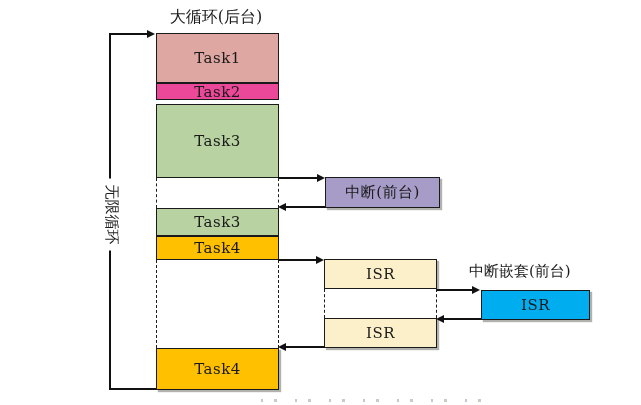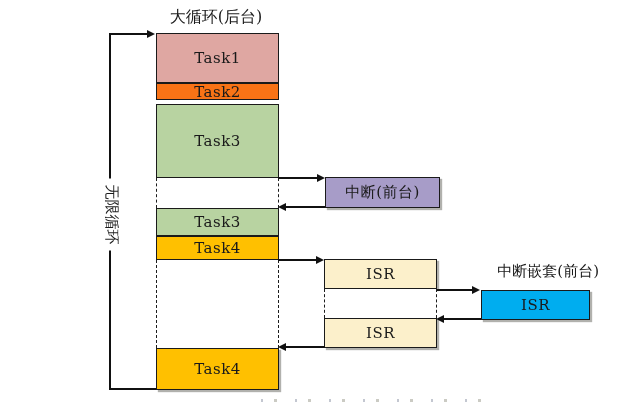--- a/index.html
+++ b/index.html
@@ -28,21 +28,21 @@
   .title{
     position:absolute;left:122px;top:7px;width:142px;text-align:center;
     font-size:16px;white-space:nowrap;
   }
   .loop-label{
     position:absolute;left:52px;top:205px;width:72px;height:19px;line-height:19px;
     text-align:center;font-size:15px;background:#ffffff;transform:rotate(90deg);
     white-space:nowrap;
   }
   .nested-title{
-    position:absolute;left:446px;top:262px;width:130px;text-align:right;
+    position:absolute;left:446px;top:262px;width:130px;text-align:left;
     font-size:15px;white-space:nowrap;
   }
   .caption-frag{
     position:absolute;left:238px;top:399px;width:230px;height:3px;opacity:.35;
     background:repeating-linear-gradient(90deg,#55607a 0 2px,transparent 2px 13px,
       #6a6a55 13px 16px,transparent 16px 34px);
   }
 </style>
 </head>
 <body>
@@ -53,21 +53,21 @@
 
   <div class="vline" style="left:86px;top:33px;height:357px;"></div>
   <div class="hline" style="left:86px;top:33px;width:39px;"></div>
   <div class="head-r" style="left:124px;top:30px;"></div>
   <div class="hline" style="left:86px;top:388px;width:48px;"></div>
   <div class="loop-label">无限循环</div>
 
   <div class="box" style="left: 133px; top: 33px; width: 123px; height: 50px; background: rgb(223, 167, 162);">
     <span>Task1</span>
   </div>
-  <div class="box" style="left: 133px; top: 83px; width: 123px; height: 17px; background: #f97316;">
+  <div class="box" style="left: 133px; top: 83px; width: 123px; height: 17px; background: #ec4899;">
     <span>Task2</span>
   </div>
   <div class="box" style="left: 133px; top: 104px; width: 123px; height: 74px; background: rgb(184, 211, 161);">
     <span>Task3</span>
   </div>
   <div class="gap" style="left:133px;top:178px;width:123px;height:30px;"></div>
   <div class="box" style="left: 133px; top: 208px; width: 123px; height: 28px; background: rgb(184, 211, 161);">
     <span>Task3</span>
   </div>
   <div class="box" style="left: 133px; top: 236px; width: 123px; height: 24px; background: rgb(255, 192, 0);">

